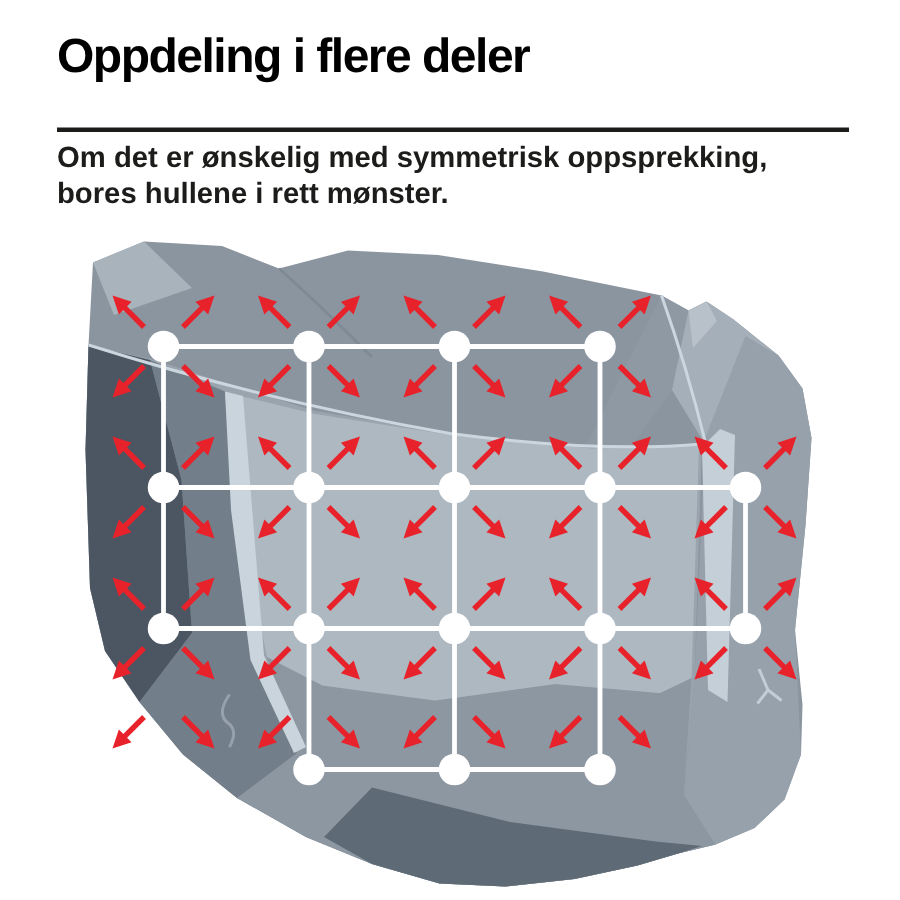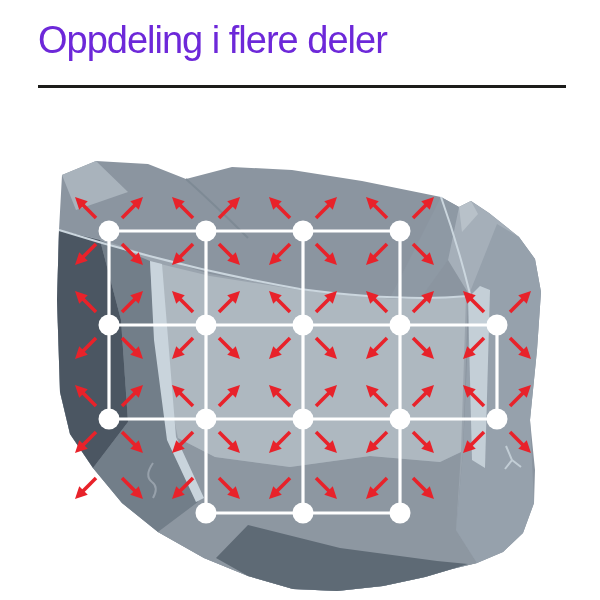--- a/index.html
+++ b/index.html
@@ -1,31 +1,33 @@
 <!DOCTYPE html>
 <html><head>
 <meta charset="utf-8">
 <style>
   html,body{margin:0;padding:0;background:#ffffff;}
   .page{position:relative;width:600px;height:600px;background:#ffffff;overflow:hidden;
         font-family:"Liberation Sans", sans-serif;}
-  .title{position:absolute;left:38px;top:20px;margin:0;font-size:38px;line-height:1.1;
-         font-weight:normal;color:#6d28d9;letter-spacing:-1px;white-space:nowrap;}
+  .title{position:absolute;left:38px;top:20px;margin:0;font-size:32px;line-height:1.1;
+         font-weight:bold;color:#000000;letter-spacing:-1px;white-space:nowrap;}
   .rule{position:absolute;left:38px;top:85px;width:528px;height:3px;background:#1c1c1a;}
   .subtitle{position:absolute;left:38px;top:93px;margin:0;font-size:19.5px;line-height:24px;
             font-weight:bold;color:#1c1c1a;white-space:nowrap;}
   .rock-svg{position:absolute;left:0;top:0;}
 </style>
 </head>
 <body>
 
 <div class="page">
 
   <h1 class="title">Oppdeling i flere deler</h1>
   <div class="rule"></div>
+  <p class="subtitle"><span>Om det er ønskelig med symmetrisk oppsprekking,</span><br>
+    <span>bores hullene i rett mønster.</span></p>
 
   <svg class="rock-svg" width="600" height="600" viewBox="0 0 600 600">
 
     <path fill="#8b95a0" d="M62,175 L96,161 L148,164 L186,179 L232,167 L292,170 L362,181 L441,197 L459,207 L471,201
          L489,213 L519,237 L535,259 L541,292 L537,350 L530,420 L535,470 L534,503 L523,533 L503,552
          L477,563 L452,569 L425,577 L383,586 L337,591 L293,589 L248,576 L204,558 L158,532 L122,503
          L93,468 L70,434 L60,392 L57,300 L59,230 Z"></path>
 
     <path fill="#a9b3bc" d="M62,175 L96,161 L128,192 L76,210 Z"></path>
 

